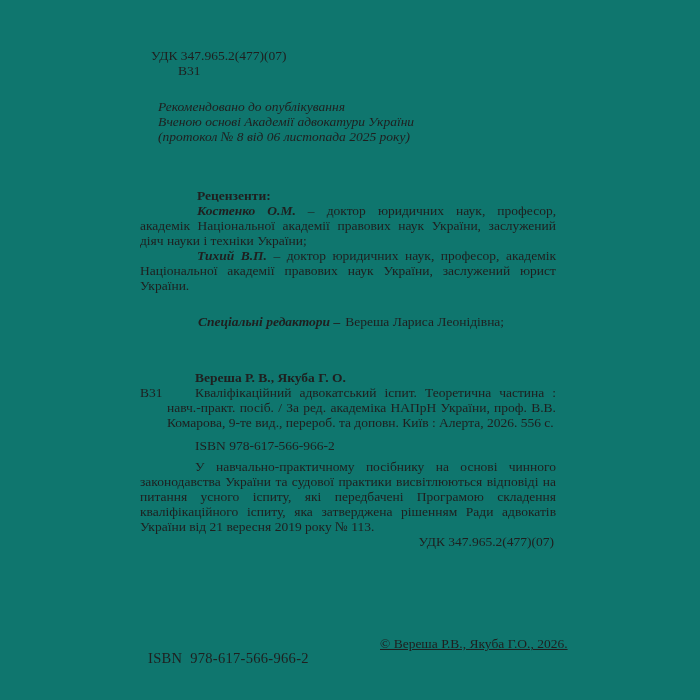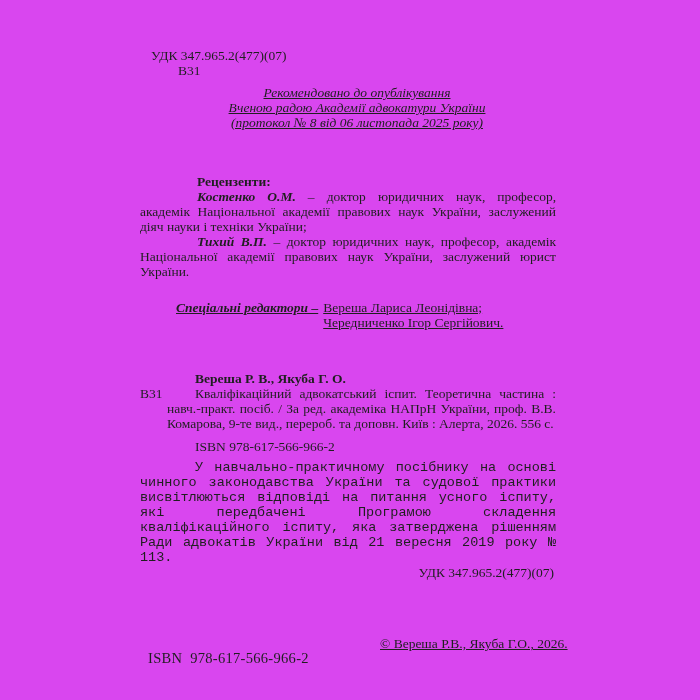--- a/index.html
+++ b/index.html
@@ -4,66 +4,63 @@
 <style>
   html, body {
     margin: 0;
     padding: 0;
     background: #ffffff;
   }
   .page {
     position: relative;
     width: 700px;
     height: 700px;
-    background: #d946ef;
+    background: #0f766e;
     font-family: "Liberation Serif", "DejaVu Serif", serif;
     font-size: 13.5px;
     line-height: 15px;
     color: #1f1f1f;
     overflow: hidden;
   }
   .content {
     position: absolute;
     left: 140px;
     top: 0;
     width: 416px;
   }
   p { margin: 0; }
 
   .udk-line { margin-top: 48px; margin-left: 11px; }
   .code-line { margin-left: 38px; }
 
   .approval {
-    margin-top: 7px;
+    margin-top: 21px;
     padding-left: 18px;
-    text-align: center;
     font-style: italic;
-    text-decoration: underline;
   }
 
   .reviewers { margin-top: 13px; }
   .reviewers-heading {
     text-indent: 57px;
     font-weight: bold;
     margin-top: 44px;
   }
   .reviewer-entry {
     text-indent: 57px;
     text-align: justify;
   }
   .reviewer-name {
     font-weight: bold;
     font-style: italic;
   }
 
   .editors {
     margin-top: 21px;
-    margin-left: 36px;
+    margin-left: 58px;
     display: flex;
-    text-decoration: underline;
   }
   .editors-label {
     font-weight: bold;
     font-style: italic;
     white-space: nowrap;
   }
   .editors-names { margin-left: 5px; }
 
   .catalog-authors {
     margin-top: 41px;
@@ -83,21 +80,21 @@
   }
   .isbn-mid {
     margin-top: 8px;
     margin-left: 55px;
   }
 
   .annotation-paragraph {
     text-indent: 55px;
     text-align: justify;
   }
-  .annotation-paragraph.first { margin-top: 6px; font-family: Liberation Mono, monospace; }
+  .annotation-paragraph.first { margin-top: 6px; }
 
   .udk-footer {
     text-align: right;
     padding-right: 2px;
   }
 
   .footer-isbn {
     position: absolute;
     left: 148px;
     top: 651px;
@@ -117,41 +114,40 @@
 <body>
 
 <div class="page">
   <div class="content">
 
     <p class="udk-line">УДК 347.965.2(477)(07)</p>
     <p class="code-line">В31</p>
 
     <div class="approval">
       <p>Рекомендовано до опублікування</p>
-      <p>Вченою радою Академії адвокатури України</p>
+      <p>Вченою основі Академії адвокатури України</p>
       <p>(протокол № 8 від 06 листопада 2025 року)</p>
     </div>
 
     <div class="reviewers">
       <p class="reviewers-heading">Рецензенти:</p>
       <p class="reviewer-entry">
         <span class="reviewer-name">Костенко О.М.</span>
         <span>– доктор юридичних наук, професор, академік Національної академії правових наук України, заслужений діяч науки і техніки України;</span>
       </p>
       <p class="reviewer-entry">
         <span class="reviewer-name">Тихий В.П.</span>
         <span>– доктор юридичних наук, професор, академік Національної академії правових наук України, заслужений юрист України.</span>
       </p>
     </div>
 
     <div class="editors">
       <span class="editors-label">Спеціальні редактори –</span>
       <span class="editors-names">
         <p>Вереша Лариса Леонідівна;</p>
-        <p>Чередниченко Ігор Сергійович.</p>
       </span>
     </div>
 
     <p class="catalog-authors">Вереша Р. В., Якуба Г. О.</p>
 
     <div class="catalog-entry">
       <span class="catalog-code">В31</span>
       <p class="catalog-description">Кваліфікаційний адвокатський іспит. Теоретична частина : навч.-практ. посіб. / За ред. академіка НАПрН України, проф. В.В. Комарова, 9-те вид., перероб. та доповн. Київ : Алерта, 2026. 556 с.</p>
     </div>
 

